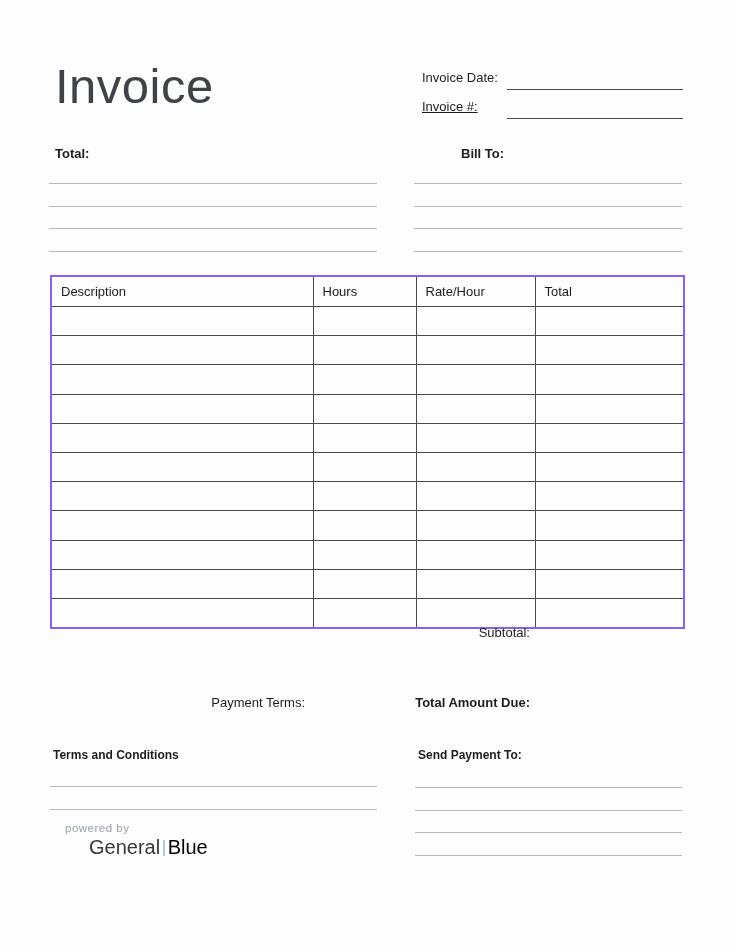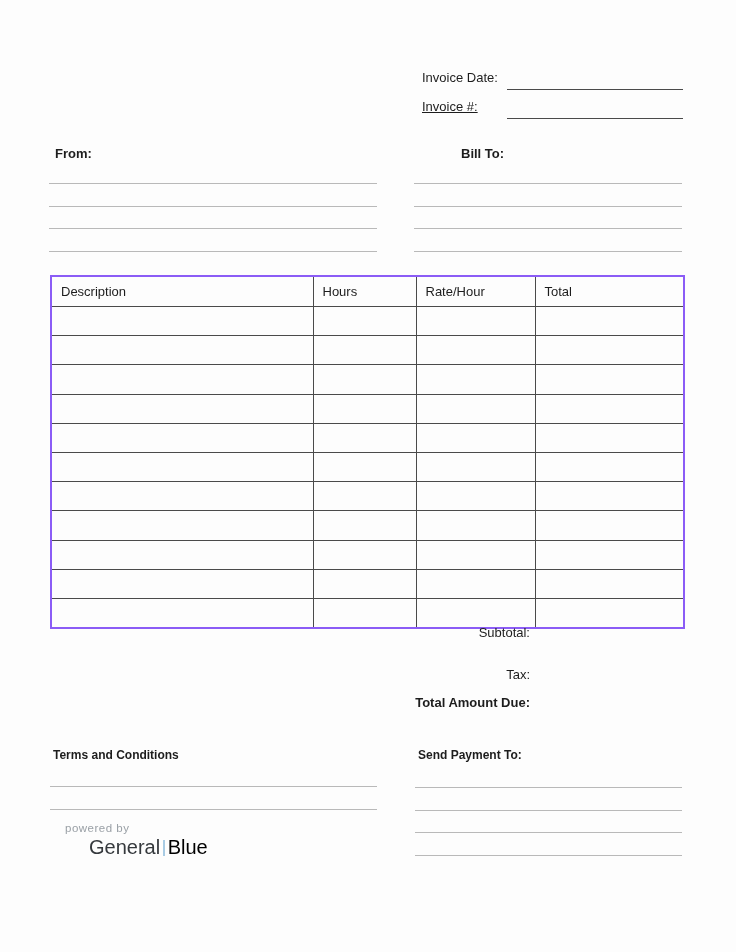--- a/index.html
+++ b/index.html
@@ -53,28 +53,29 @@
   .brand{position:absolute;left:57px;top:836px;font-size:20px;display:flex;align-items:center;margin-left:32px;}
   .brand-general{color:#35393d;}
   .brand-sep{display:inline-block;width:1.5px;height:16px;background:#a8cbe4;margin:0 3px;}
   .brand-blue{color:#000000;}
 </style>
 </head>
 <body>
 
 <div class="page">
 
+  <div class="title">Invoice</div>
 
   <div class="inv-date-label">Invoice Date:</div>
   <div class="fill-rule rule-date"></div>
 
   <div class="inv-num-label">Invoice #:</div>
   <div class="fill-rule rule-num"></div>
 
-  <div class="from-label">From:</div>
+  <div class="from-label">Total:</div>
   <div class="billto-label">Bill To:</div>
 
   <div class="lines-group lines-from">
       <div class="blank-line"></div>
       <div class="blank-line"></div>
       <div class="blank-line"></div>
       <div class="blank-line"></div>
     </div>
   <div class="lines-group lines-billto">
       <div class="blank-line"></div>
@@ -162,21 +163,21 @@
         <tr>
           <td></td>
           <td></td>
           <td></td>
           <td></td>
         </tr>
       </tbody>
   </table>
 
   <div class="tot subtotal-label">Subtotal:</div>
-  <div class="tot tax-label">Tax:</div>
+  <div class="tot payterms-label">Payment Terms:</div>
   <div class="tot totaldue-label">Total Amount Due:</div>
 
   <div class="terms-label">Terms and Conditions</div>
   <div class="send-label">Send Payment To:</div>
 
   <div class="lines-group lines-terms">
       <div class="blank-line"></div>
       <div class="blank-line"></div>
     </div>
   <div class="lines-group lines-send">

